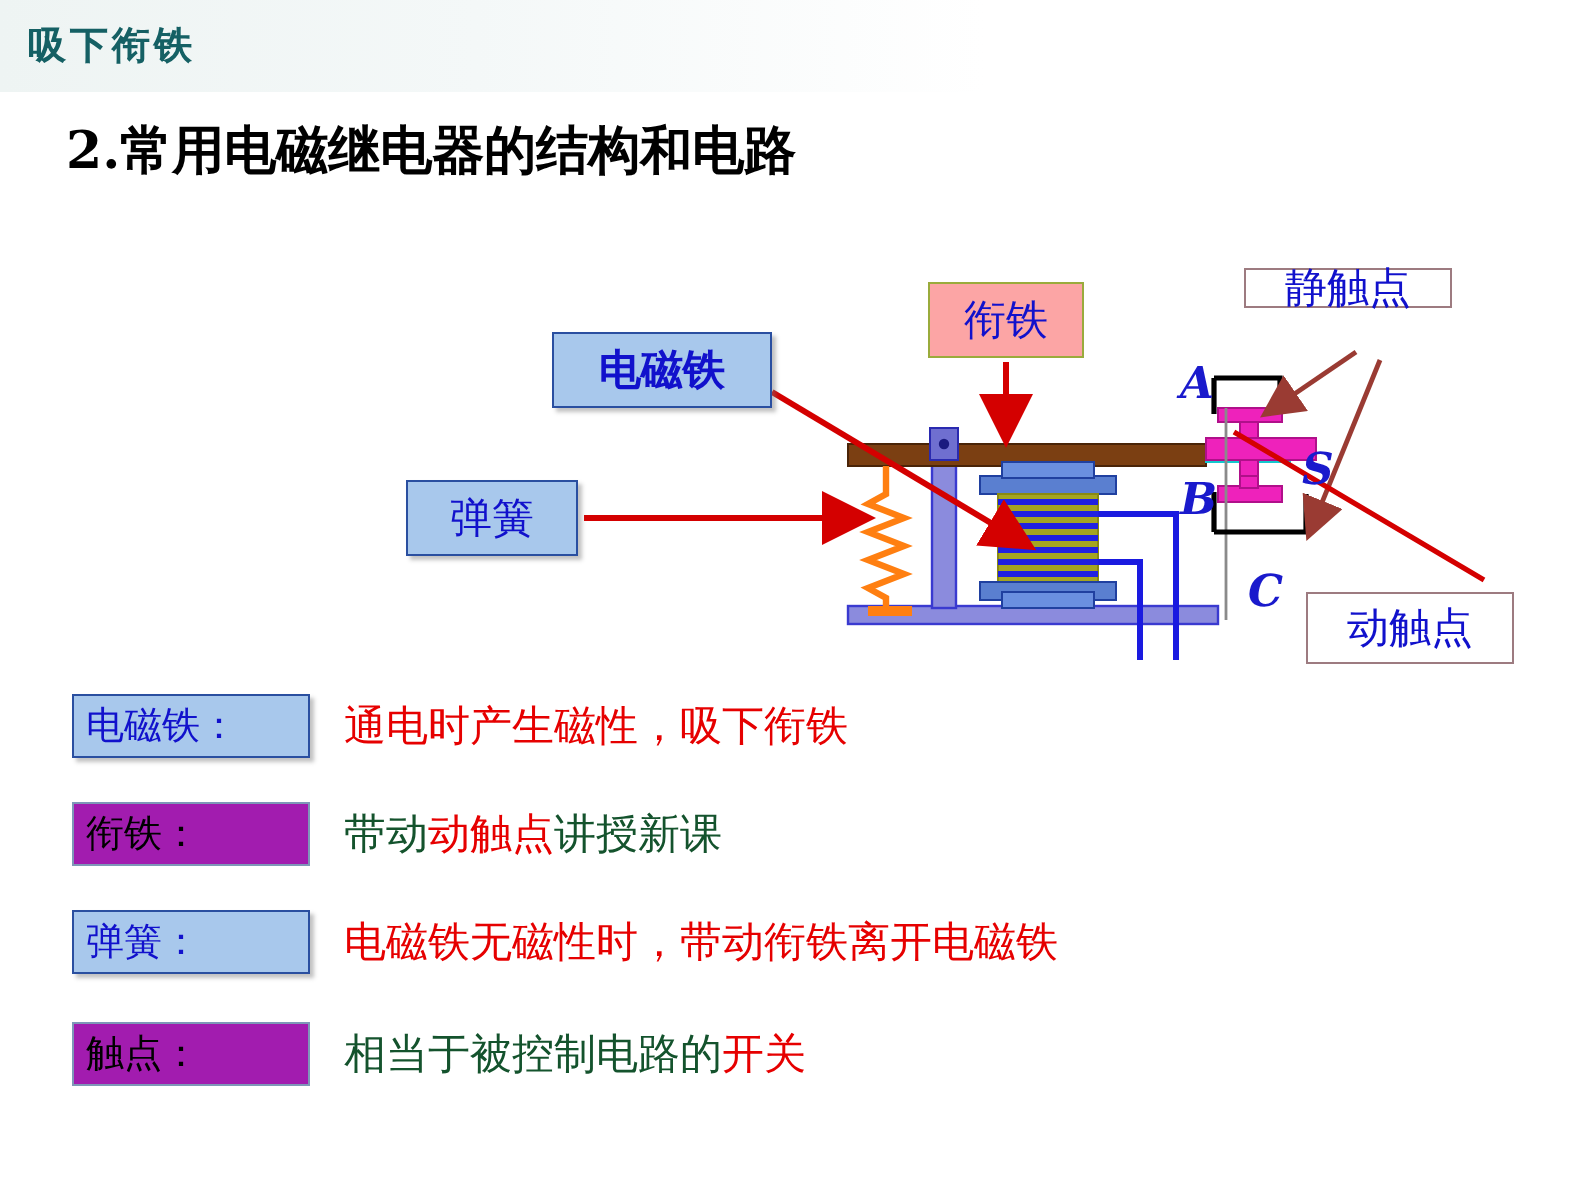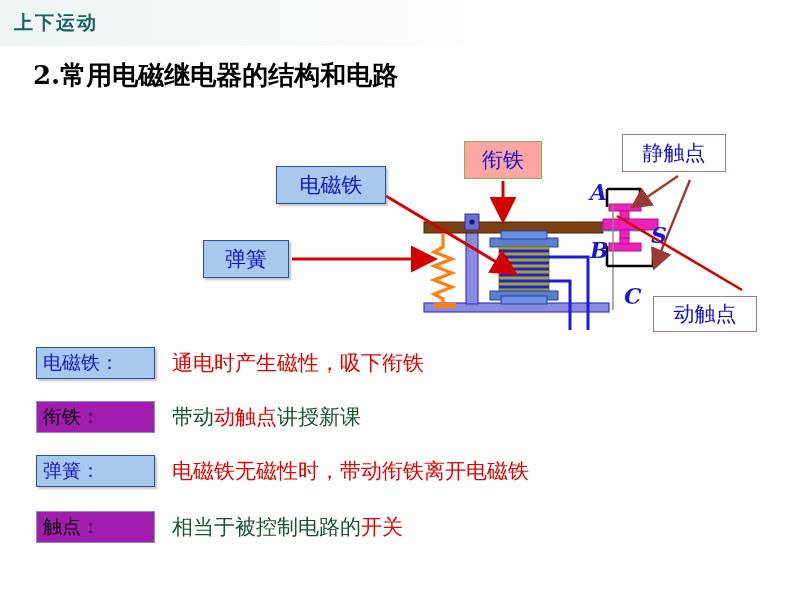--- a/index.html
+++ b/index.html
@@ -64,23 +64,23 @@
   }
   .callout-cyan {
     background: #fca5a5;
     border: 1px solid #9aab3c;
   }
   .callout-white {
     background: #ffffff;
     border: 1px solid #9d7b80;
   }
 
-  #cl-dianciti { left: 276px; top: 166px; width: 110px; height: 38px; }
+  #cl-dianciti { left: 276px; top: 166px; width: 110px; height: 38px; font-weight: bold; }
   #cl-xiantie  { left: 464px; top: 141px; width: 78px;  height: 38px; }
-  #cl-jing     { left: 622px; top: 134px; width: 104px; height: 38px; }
+  #cl-jing     { left: 622px; top: 134px; width: 104px; height: 20px; }
   #cl-tanhuang { left: 203px; top: 240px; width: 86px;  height: 38px; }
   #cl-dong     { left: 653px; top: 296px; width: 104px; height: 36px; }
 
   
   #diagram {
     position: absolute;
     left: 0; top: 0;
     width: 794px;
     height: 596px;
     pointer-events: none;
@@ -140,21 +140,21 @@
   }
   #lab-A { left: 590px; top: 179px; }
   #lab-B { left: 590px; top: 237px; }
   #lab-S { left: 651px; top: 222px; }
   #lab-C { left: 624px; top: 283px; }
 </style>
 </head>
 <body>
 
 <div id="header-band">
-  <div id="header-title">上下运动</div>
+  <div id="header-title">吸下衔铁</div>
 </div>
 
 <div id="page-title">2.常用电磁继电器的结构和电路</div>
 
 <svg id="diagram" viewBox="0 0 794 596" width="794" height="596">
 
   <rect x="424" y="303" width="185" height="9" fill="#8b8bdd" stroke="#3a3ad0" stroke-width="1.2"></rect>
 
   <rect x="466" y="216" width="12" height="88" fill="#8b8bdd" stroke="#3a3ad0" stroke-width="1.2"></rect>
 

